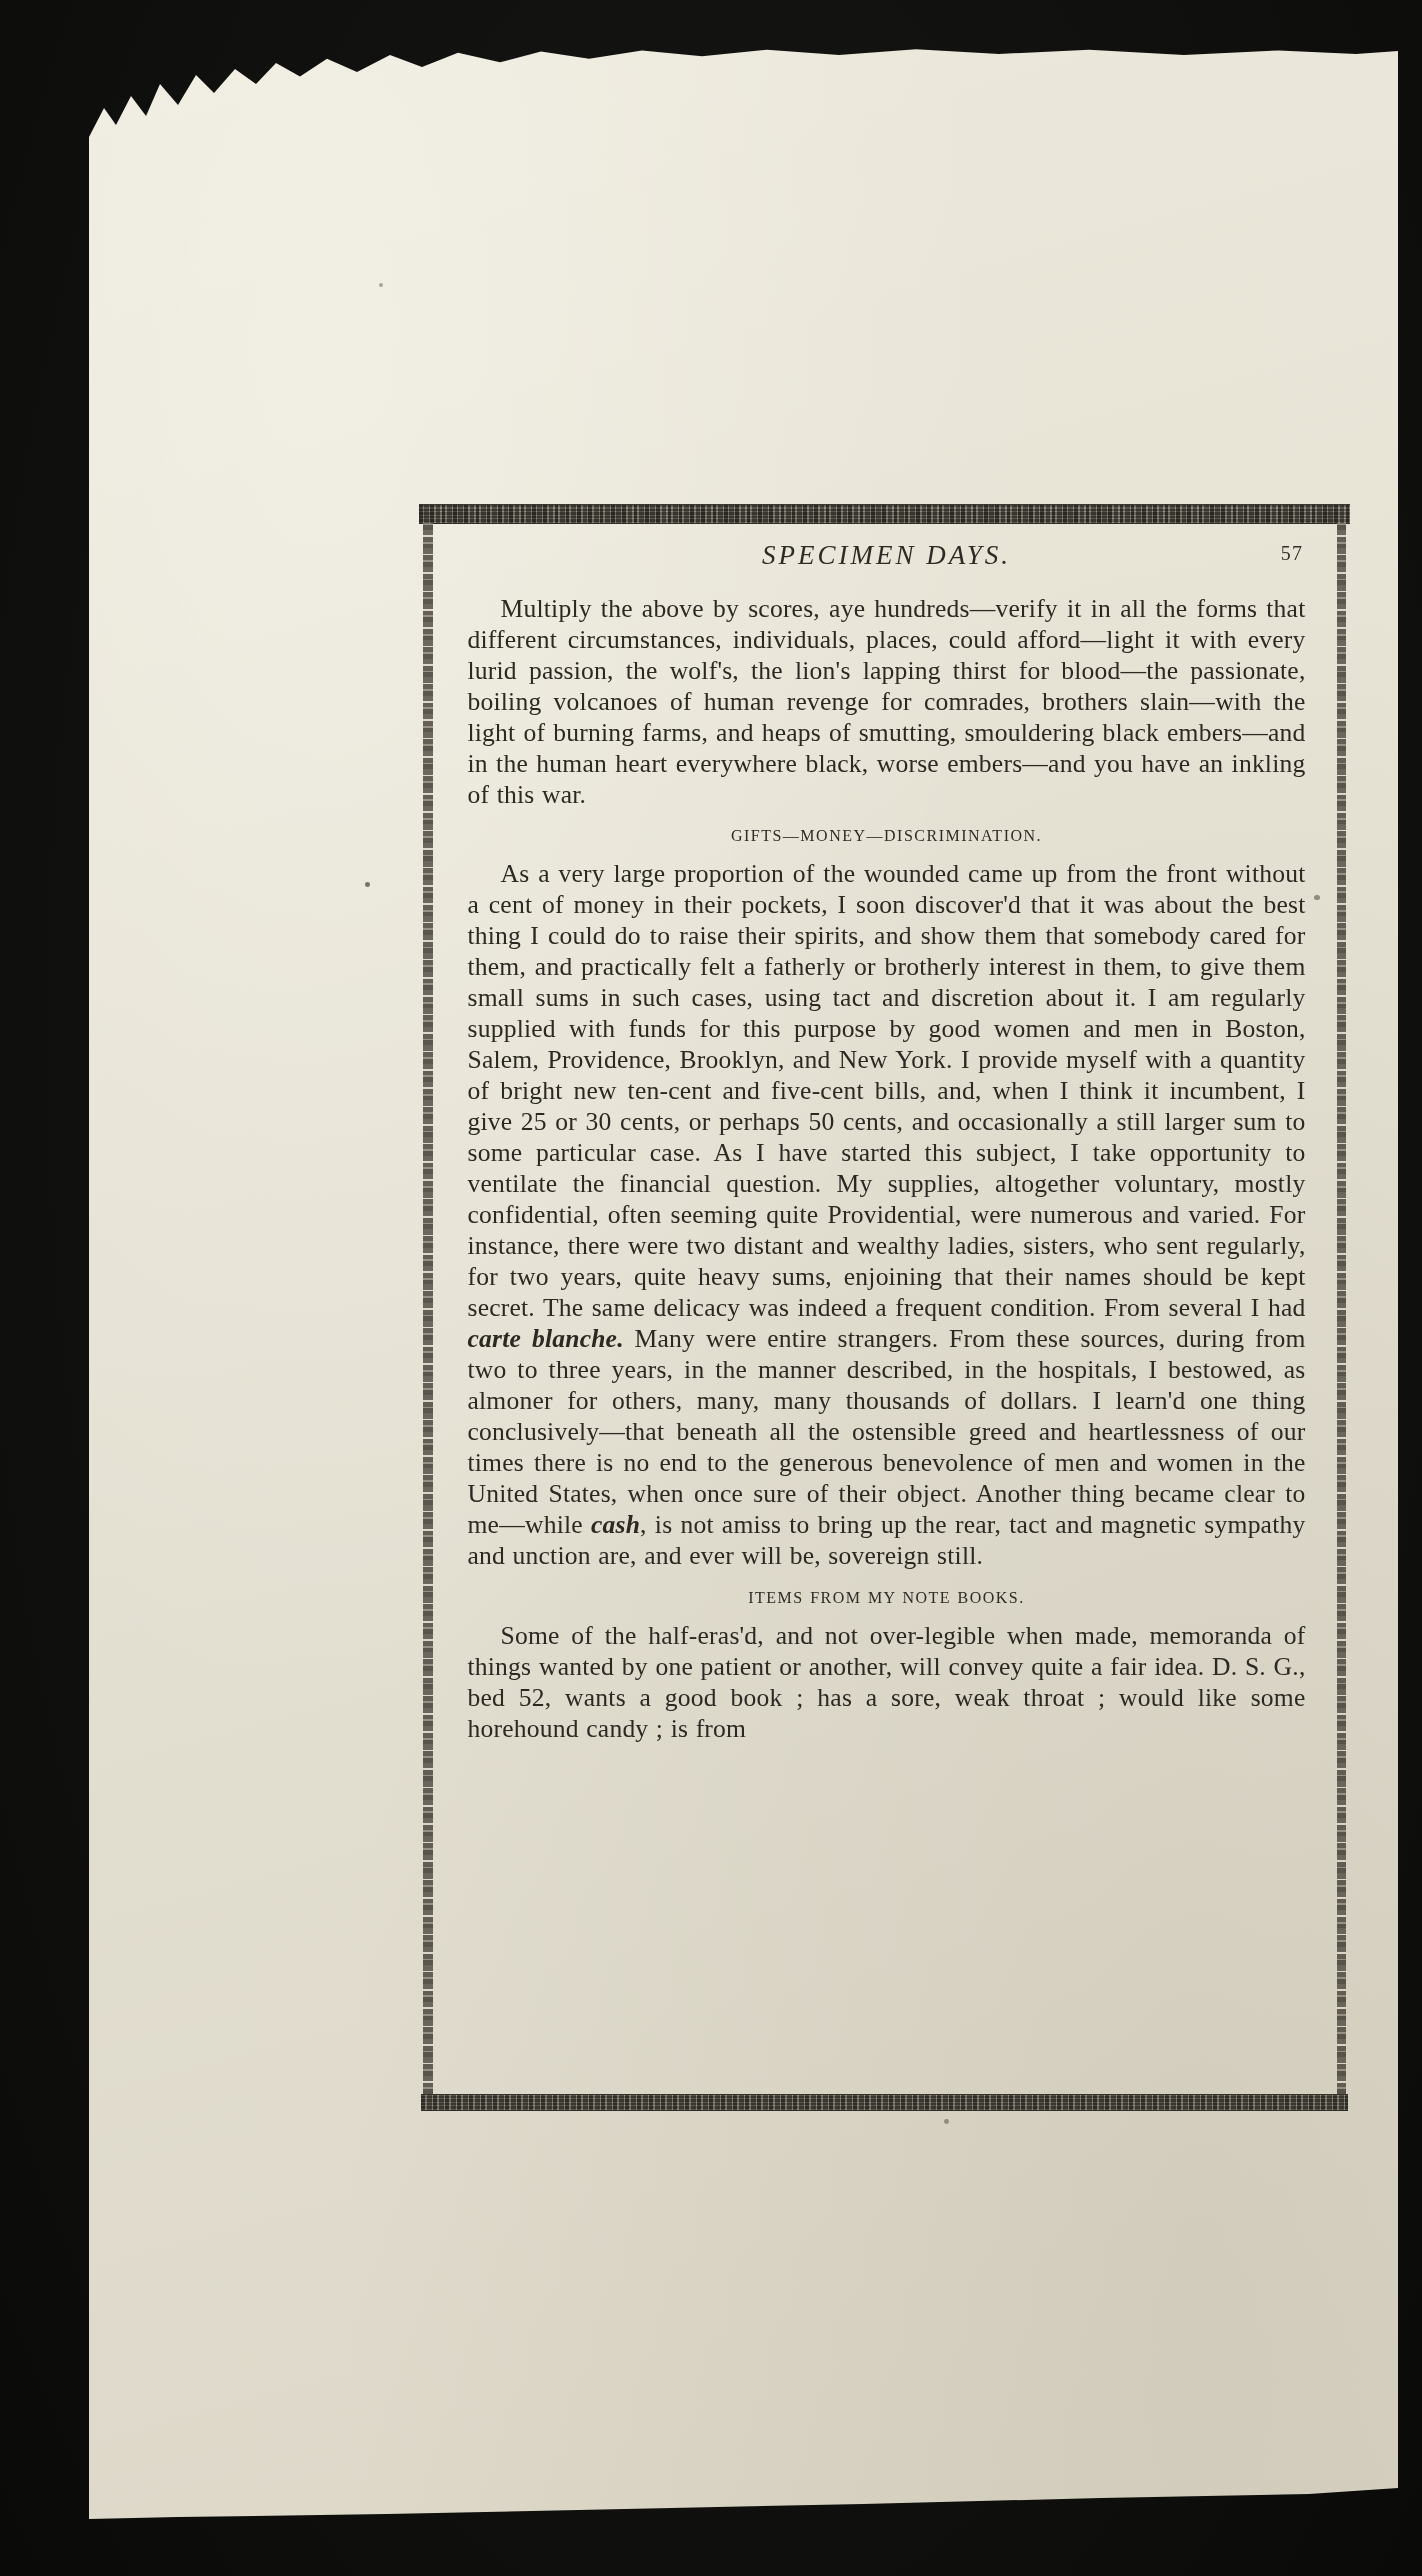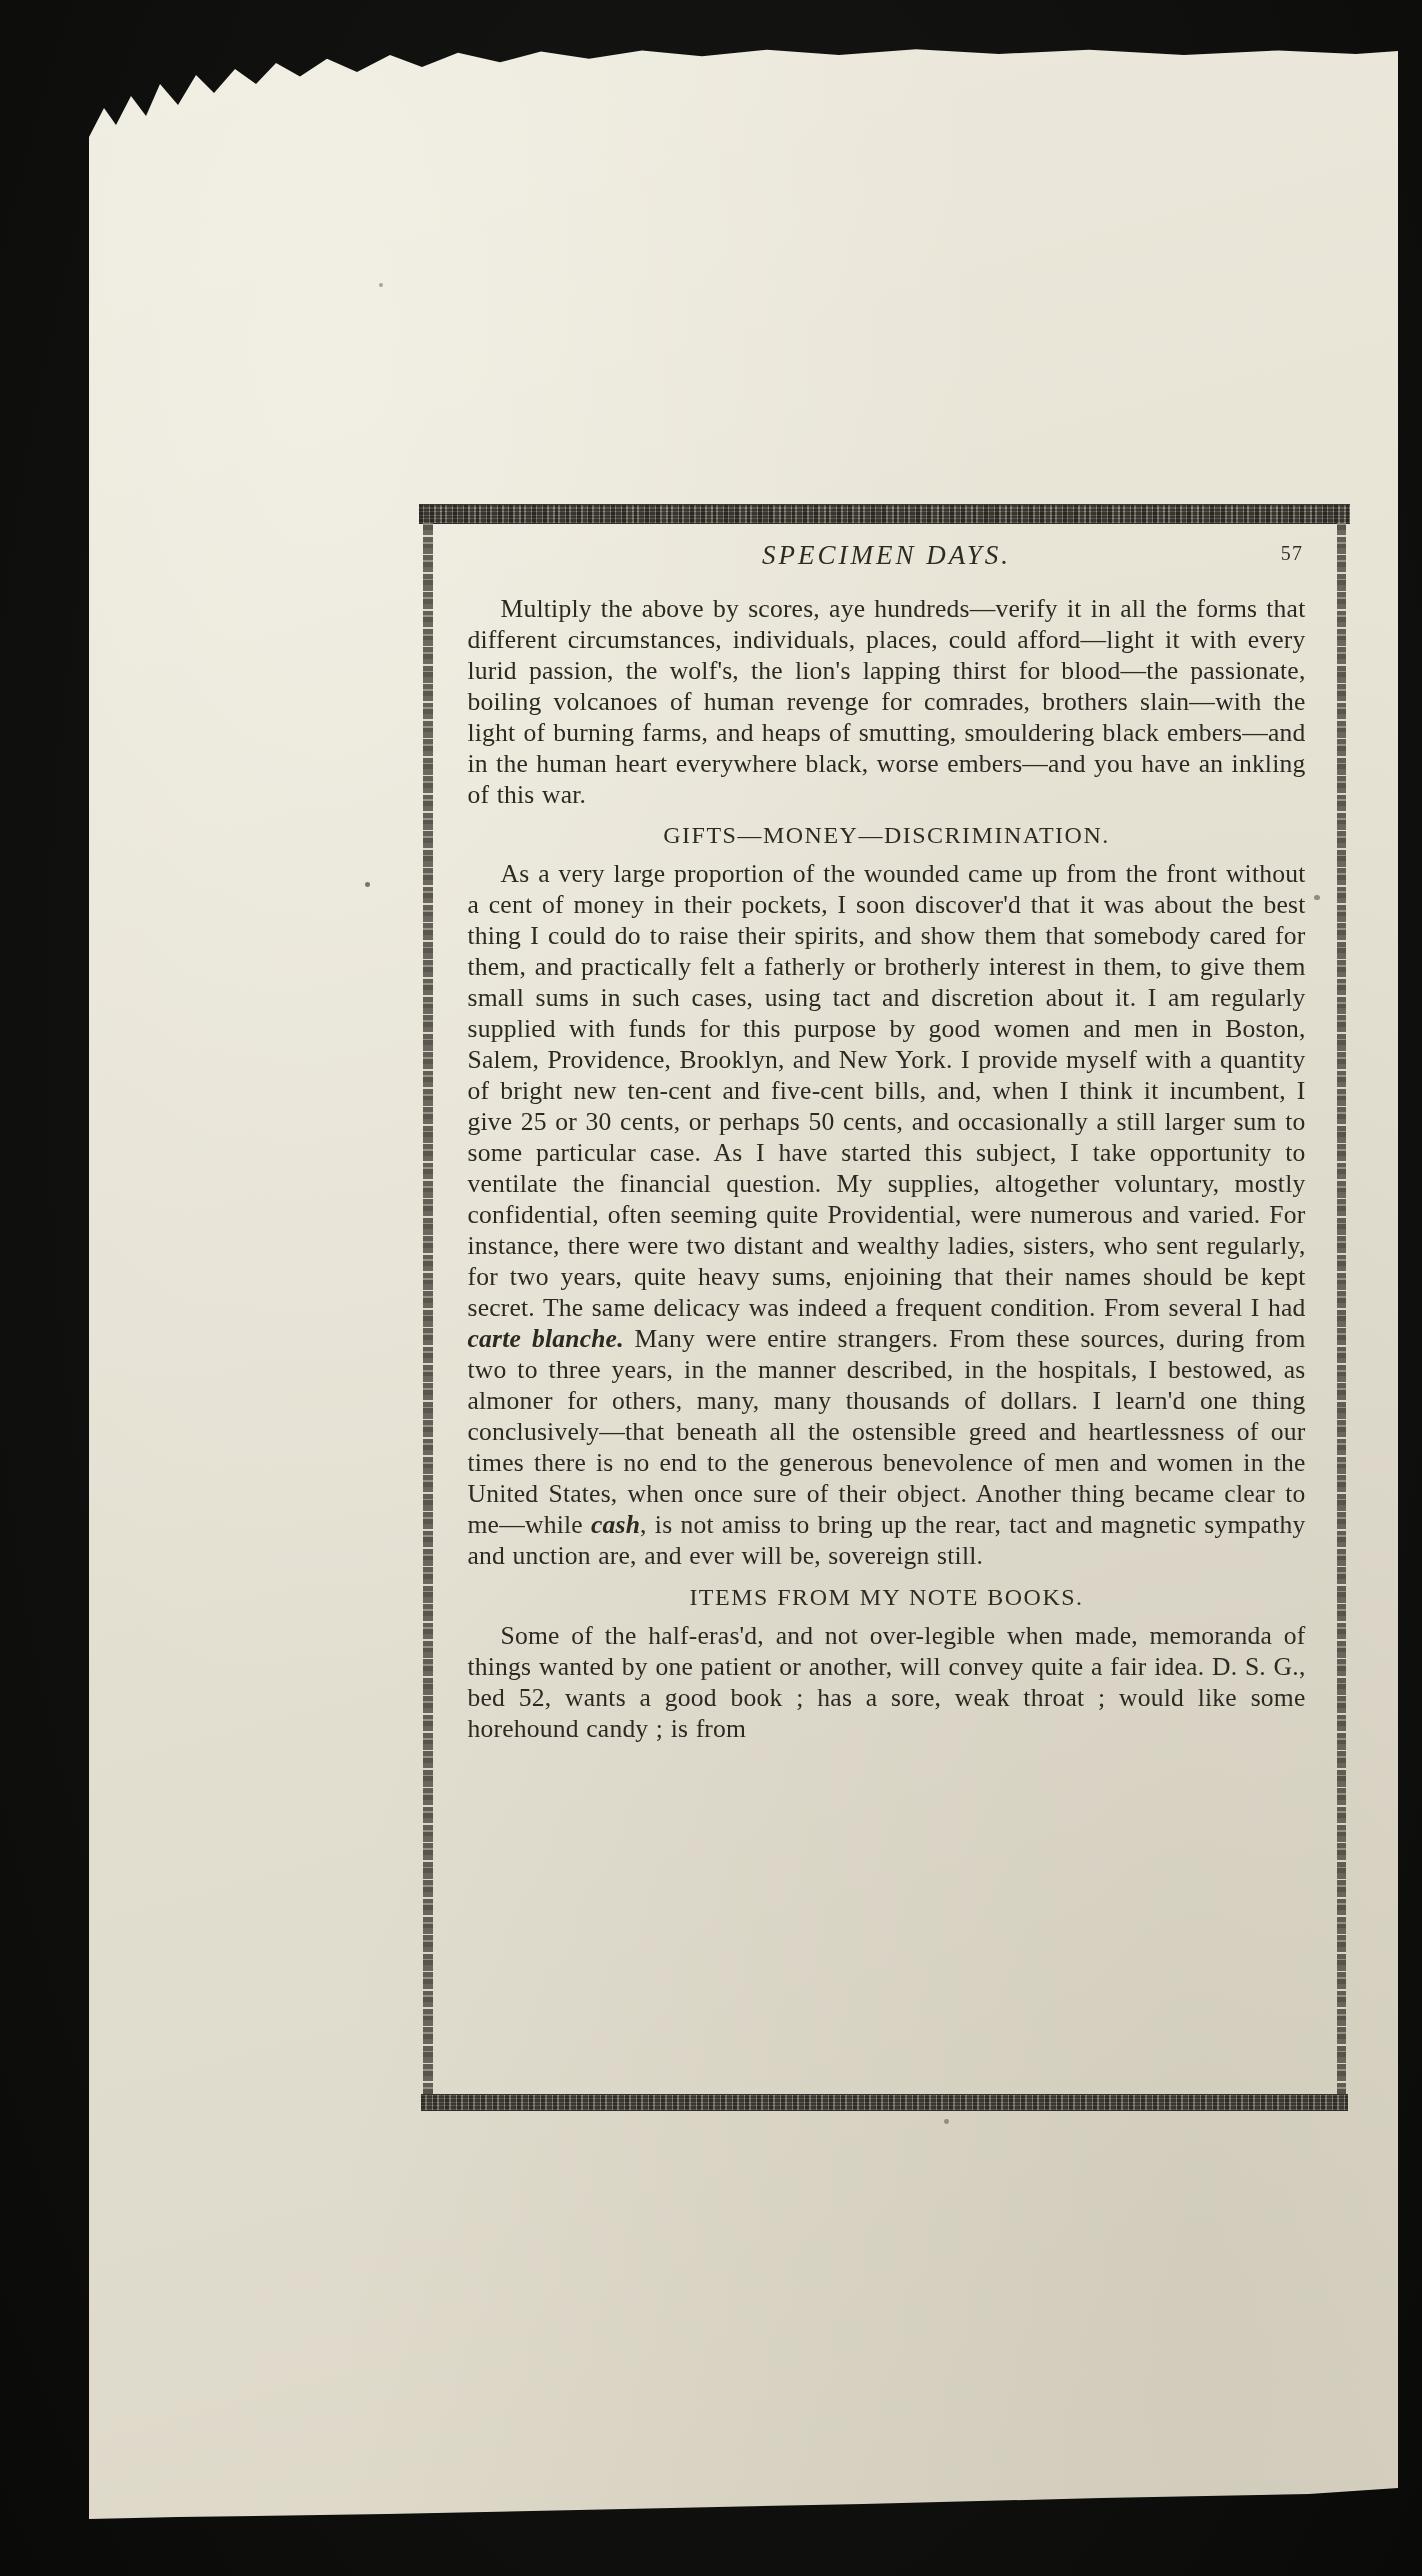--- a/index.html
+++ b/index.html
@@ -124,21 +124,21 @@
     text-align: justify;
     letter-spacing: 0.2px;
     word-spacing: 0.9px;
   }
   .content p { margin: 0; }
   .content p.indent { text-indent: 33px; }
   .content h3.heading {
     margin: 10.7px 0 7.1px 0;
     text-align: center;
     font-weight: normal;
-    font-size: 24px;
+    font-size: 16px;
     letter-spacing: 1.5px;
     color: #2e2b25;
   }
   .it { font-style: italic; font-weight: bold; }
 </style>
 </head>
 <body>
 
 <div class="paper">
   <div class="speck s1"></div>

